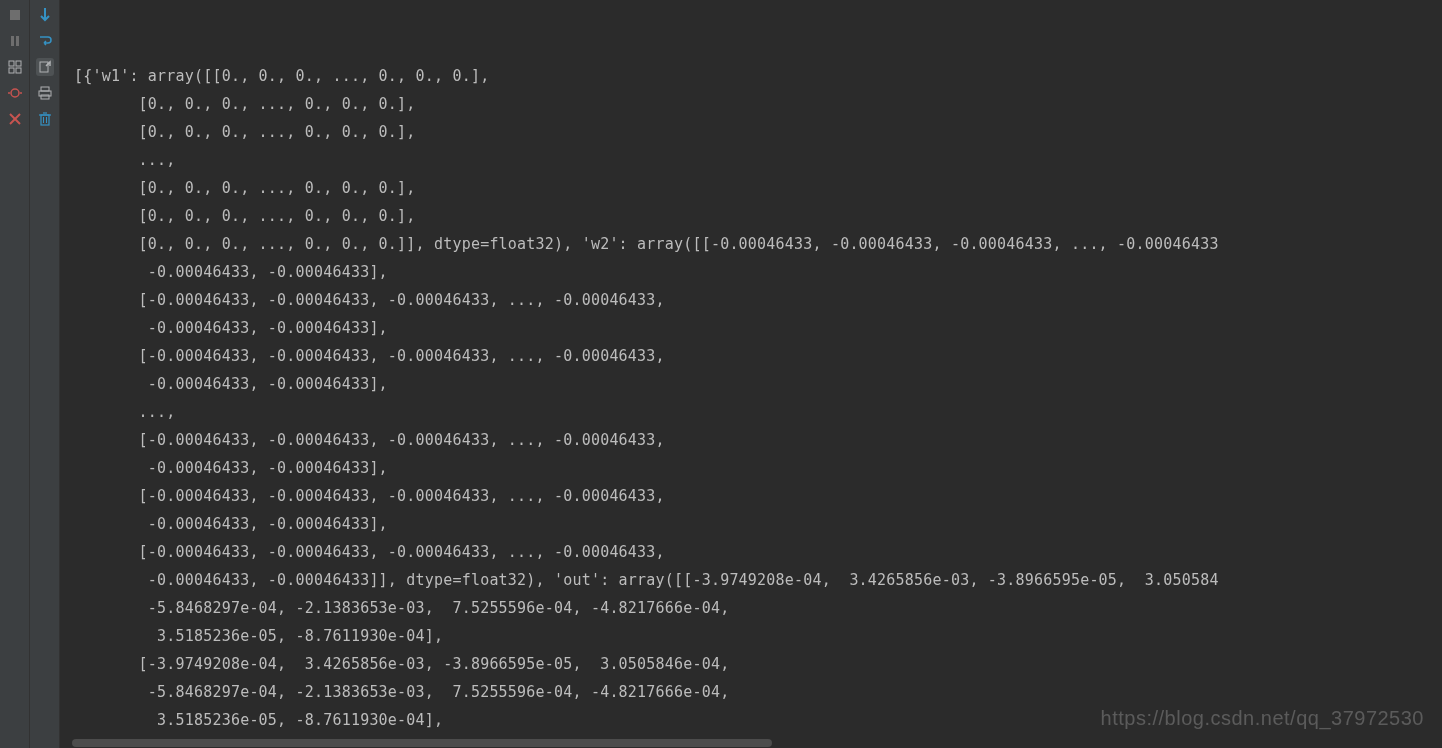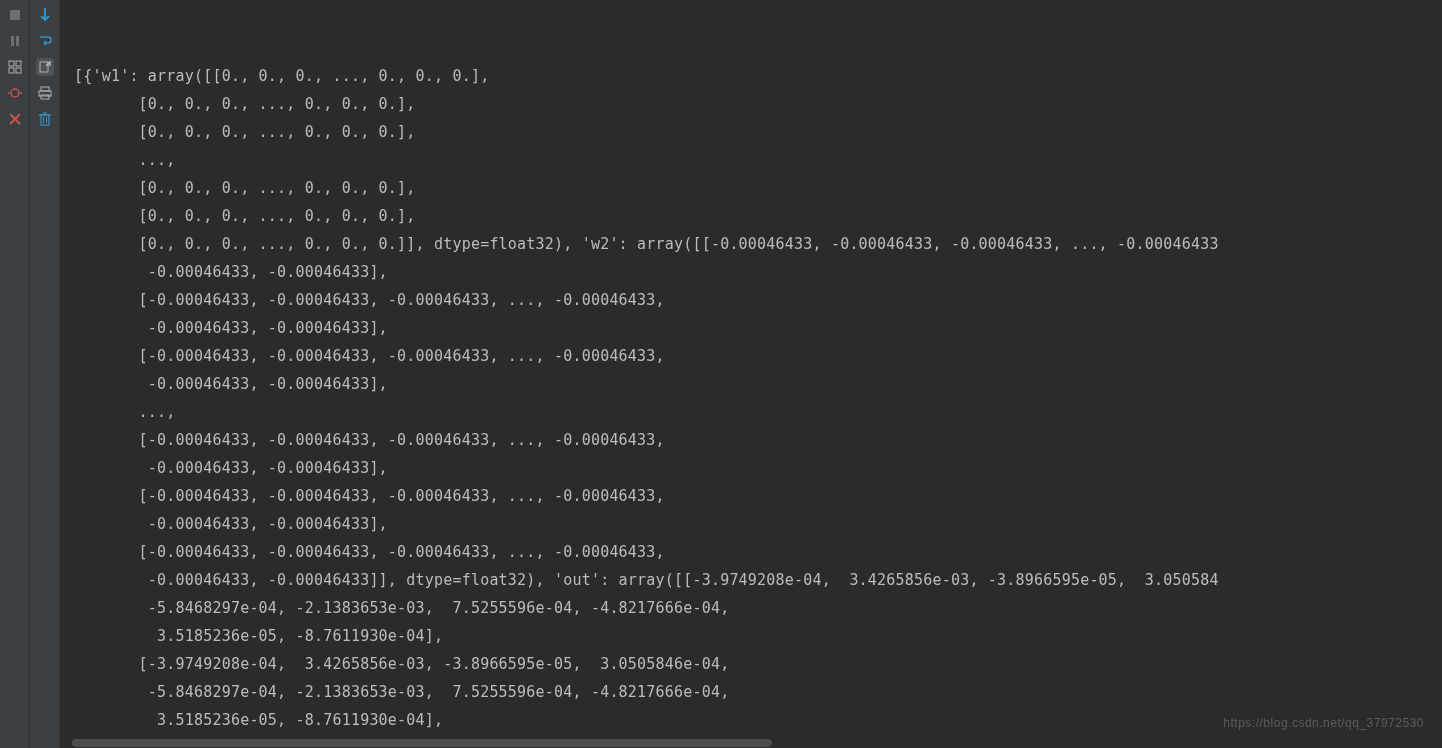--- a/index.html
+++ b/index.html
@@ -72,21 +72,21 @@
     font-family: inherit;
     font-size: 15px;
     color: #bcbcbc;
   }
   .watermark {
     position: absolute;
     right: 18px;
     bottom: 18px;
     color: rgba(180,180,180,0.35);
     font-family: Arial, sans-serif;
-    font-size: 12px;
+    font-size: 20px;
     letter-spacing: 0.5px;
     pointer-events: none;
   }
   .hscroll {
     position: absolute;
     left: 60px;
     bottom: 0;
     right: 0;
     height: 10px;
     background: #2b2b2b;

